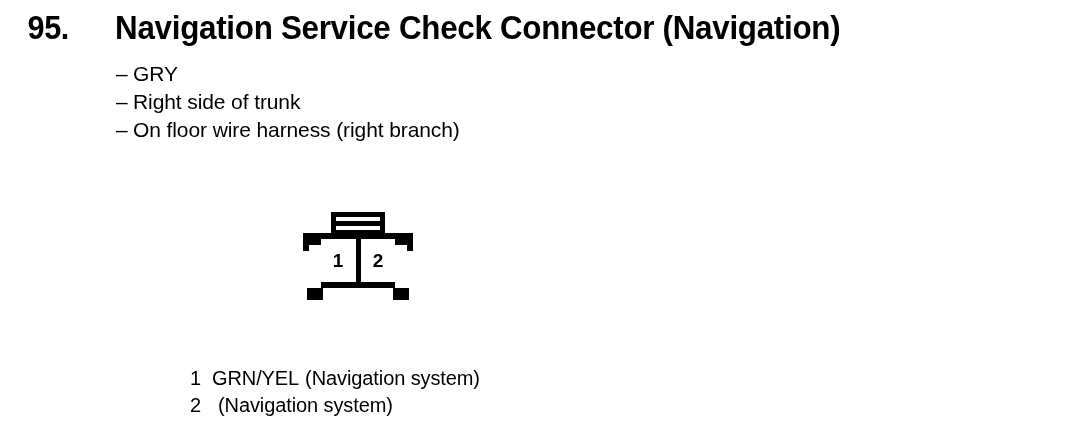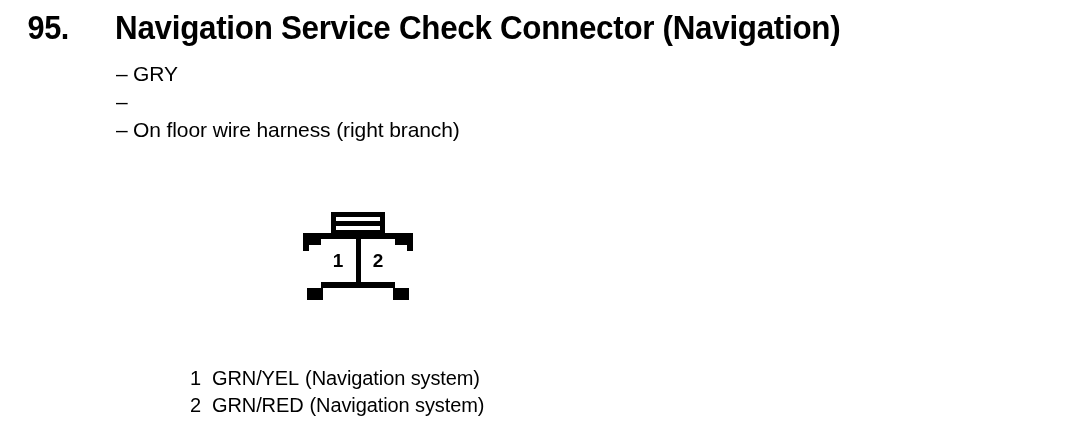--- a/index.html
+++ b/index.html
@@ -104,20 +104,21 @@
   <span class="heading-title">Navigation Service Check Connector (Navigation)</span>
 </div>
 
 <div class="bullets">
   <div class="bullet-row">
     <span class="bullet-dash">–</span>
     <span class="bullet-text">GRY</span>
   </div>
   <div class="bullet-row">
     <span class="bullet-dash">–</span>
+    <span class="bullet-text">Right side of trunk</span>
   </div>
   <div class="bullet-row">
     <span class="bullet-dash">–</span>
     <span class="bullet-text">On floor wire harness (right branch)</span>
   </div>
 </div>
 
 <div class="connector">
   <svg width="150" height="105" viewBox="0 0 150 105">
 
@@ -166,16 +167,15 @@
 </div>
 
 <div class="legend">
   <div class="legend-row">
     <span class="legend-pin">1</span>
     <span class="legend-desc">GRN/YEL</span>
     <span class="legend-desc" style="margin-left:6px">(Navigation system)</span>
   </div>
   <div class="legend-row">
     <span class="legend-pin">2</span>
-    <span class="legend-desc">GRN/RED</span>
     <span class="legend-desc" style="margin-left:6px">(Navigation system)</span>
   </div>
 </div>
 
 </body></html>

